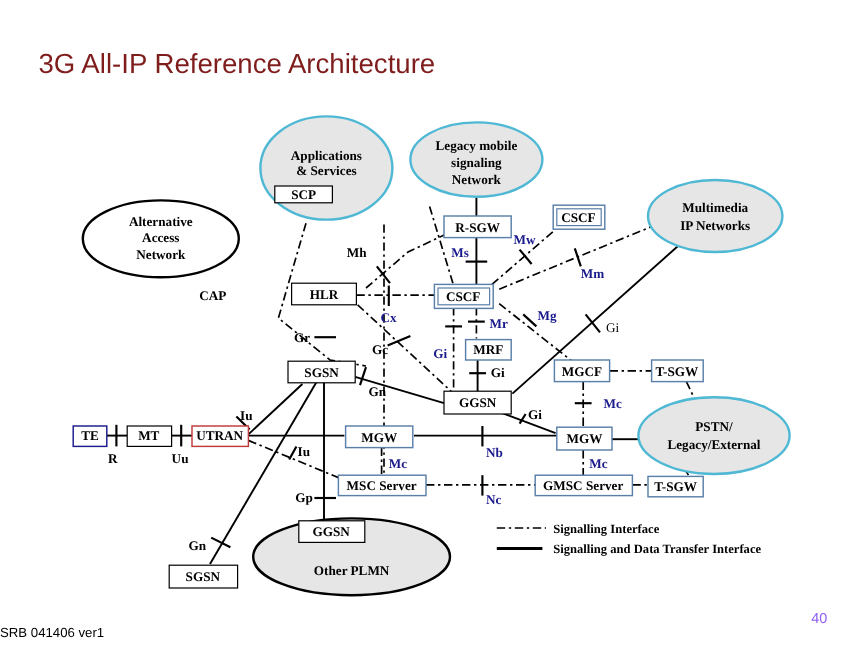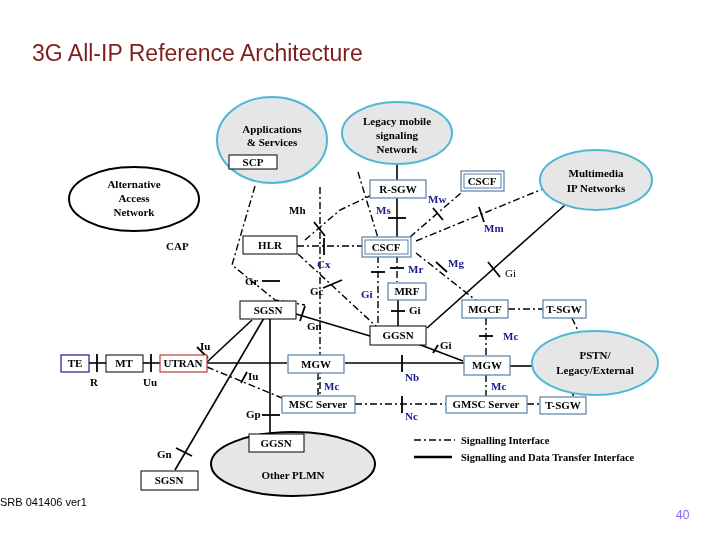--- a/index.html
+++ b/index.html
@@ -1,18 +1,18 @@
 <!DOCTYPE html>
 <html><head>
 <meta charset="utf-8">
 <style>
   html, body { margin: 0; padding: 0; background: #ffffff; }
   body { width: 720px; height: 540px; position: relative; overflow: hidden; font-family: "Liberation Serif", serif; }
   .title { position: absolute; left: 32px; top: 40px; font-family: "Liberation Sans", sans-serif; font-size: 23px; color: #7f1d1d; }
-  .footer { position: absolute; left: 0; top: 496px; font-family: "Liberation Sans", sans-serif; font-size: 11px; color: #000; }
+  .footer { position: absolute; left: 0; top: 522px; font-family: "Liberation Sans", sans-serif; font-size: 11px; color: #000; }
   .pagenum { position: absolute; left: 676px; top: 508px; font-family: "Liberation Sans", sans-serif; font-size: 12px; color: #8b5cf6; }
   svg { position: absolute; left: 0; top: 0; }
   .node text, .cloud text { font-family: "Liberation Serif", serif; font-weight: bold; font-size: 11px; fill: #000; }
   .lbl { font-family: "Liberation Serif", serif; font-weight: bold; font-size: 11px; }
   .lbl.blue { fill: #1a1a8c; }
   .lbl.black { fill: #000; }
   .legend-text { font-family: "Liberation Serif", serif; font-weight: bold; font-size: 10.5px; fill: #000; }
 </style>
 </head>
 <body>

